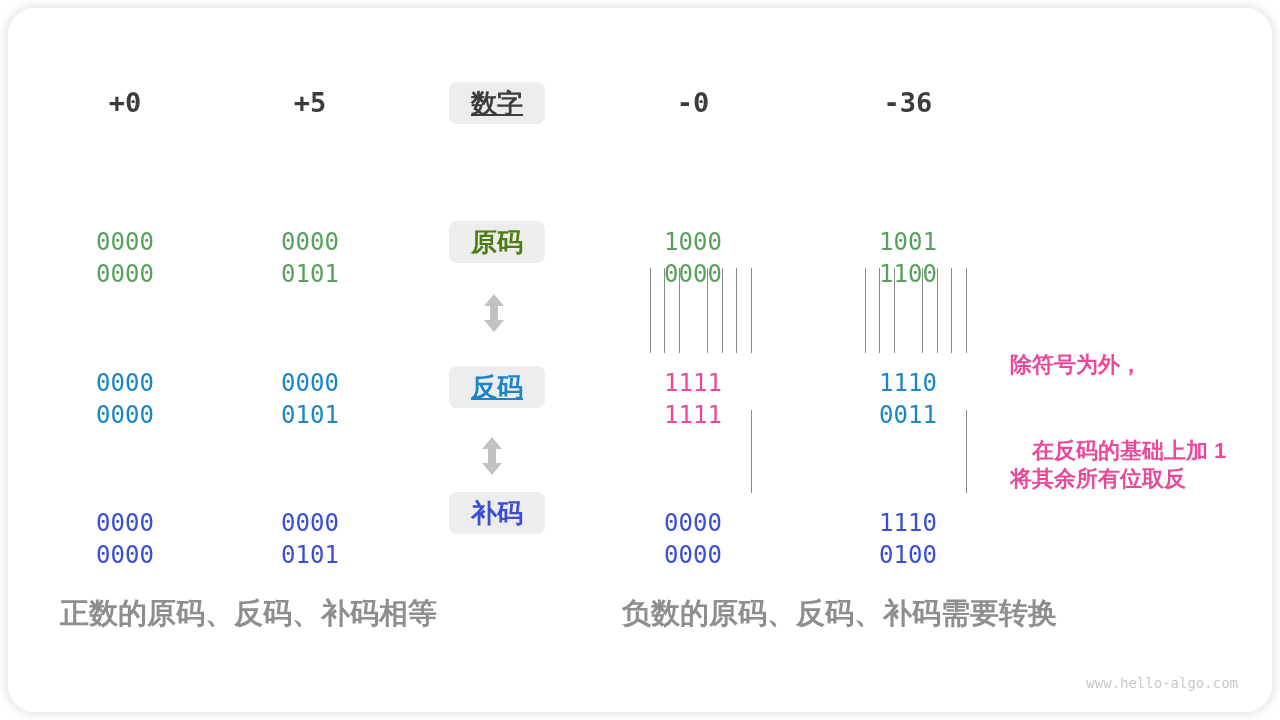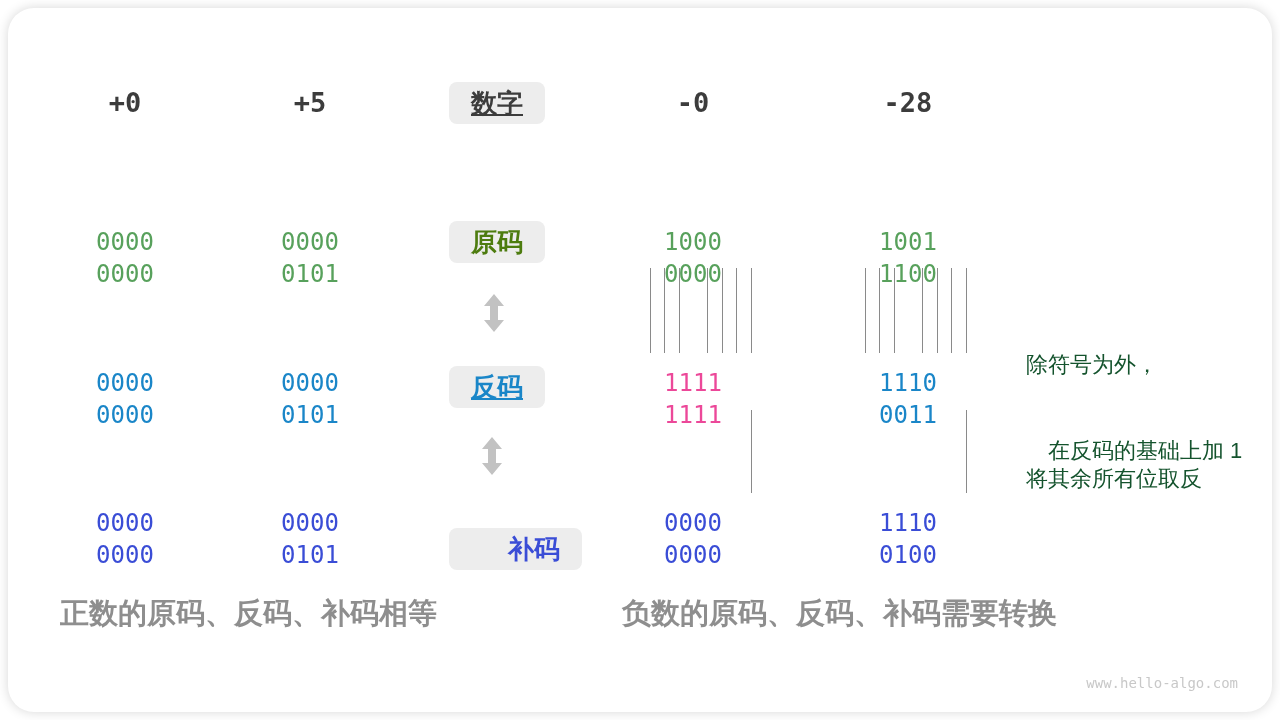--- a/index.html
+++ b/index.html
@@ -13,35 +13,35 @@
              text-align:center;line-height:42px;font-size:26px;font-weight:bold;color:#3c3c3c;}
   .bin{position:absolute;width:130px;height:32px;line-height:32px;text-align:center;
        font-family:"DejaVu Sans Mono",monospace;font-size:24px;}
   .col1{left:60px;} .col2{left:245px;} .col3{left:628px;} .col4{left:843px;}
   .row-a{top:226px;} .row-b{top:367px;} .row-c{top:507px;}
   .vline{position:absolute;width:1px;background:#8a8a8a;}
   .vline.short{top:268px;height:85px;}
   .vline.long{top:410px;height:83px;}
   .arrow{position:absolute;width:22px;height:38px;}
   .arrow svg{display:block;width:22px;height:38px;}
-  .note{position:absolute;font-size:22px;font-weight:normal;color:#14532d;line-height:38px;white-space:pre;margin-left:16px;}
+  .note{position:absolute;font-size:22px;font-weight:bold;color:#ec4899;line-height:38px;white-space:pre;}
   .caption{position:absolute;top:594px;font-size:29px;font-weight:bold;color:#8e8e8e;white-space:pre;}
   .watermark{position:absolute;right:42px;top:675px;font-family:"DejaVu Sans Mono",monospace;
              font-size:14px;color:#c8c8c8;}
 </style>
 </head>
 <body>
 
 <div id="stage">
   <div class="card"></div>
 
   <div class="hdr-num col1" style="top:86px;">+0</div>
   <div class="hdr-num col2" style="top:86px;">+5</div>
   <div class="hdr-num col3" style="top:86px;">-0</div>
-  <div class="hdr-num col4" style="top:86px;">-28</div>
+  <div class="hdr-num col4" style="top:86px;">-36</div>
   <div class="label-box" style="top:82px;text-decoration:underline;">数字</div>
 
   <div class="bin col1 row-a" style="color: rgb(88, 161, 92);">0000 0000</div>
   <div class="bin col2 row-a" style="color: rgb(88, 161, 92);">0000 0101</div>
   <div class="bin col3 row-a" style="color: rgb(88, 161, 92);">1000 0000</div>
   <div class="bin col4 row-a" style="color: rgb(88, 161, 92); text-align: center;">1001 1100</div>
   <div class="label-box" style="top: 221px; color: #4d7c0f;">原码</div>
 
   <div>
     <div class="vline short" style="left:650px;"></div>
@@ -83,21 +83,21 @@
   <div class="arrow" style="left:481px;top:437px;">
     <svg viewBox="0 0 22 38">
         <path d="M11 0 L21 12 L15 12 L15 26 L21 26 L11 38 L1 26 L7 26 L7 12 L1 12 Z" fill="#c2c2c2"></path>
       </svg>
   </div>
 
   <div class="bin col1 row-c" style="color: rgb(58, 77, 214);">0000 0000</div>
   <div class="bin col2 row-c" style="color: rgb(58, 77, 214);">0000 0101</div>
   <div class="bin col3 row-c" style="color: rgb(58, 77, 214);">0000 0000</div>
   <div class="bin col4 row-c" style="color: rgb(58, 77, 214); text-align: center;">1110 0100</div>
-  <div class="label-box" style="top: 528px; color: rgb(58, 77, 214); padding-left: 37px;">补码</div>
+  <div class="label-box" style="top: 492px; color: rgb(58, 77, 214);">补码</div>
 
   <div class="note" style="left:1010px;top:270px;">
     <div>除符号为外，</div>
     <div>将其余所有位取反</div>
   </div>
   <div class="note" style="left:1032px;top:432px;">在反码的基础上加 1</div>
 
   <div class="caption" style="left:60px;">正数的原码、反码、补码相等</div>
   <div class="caption" style="left:622px;">负数的原码、反码、补码需要转换</div>
 

